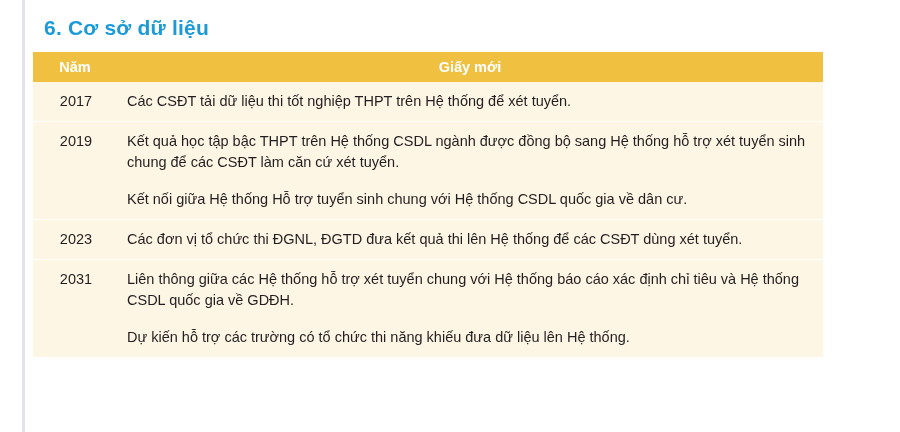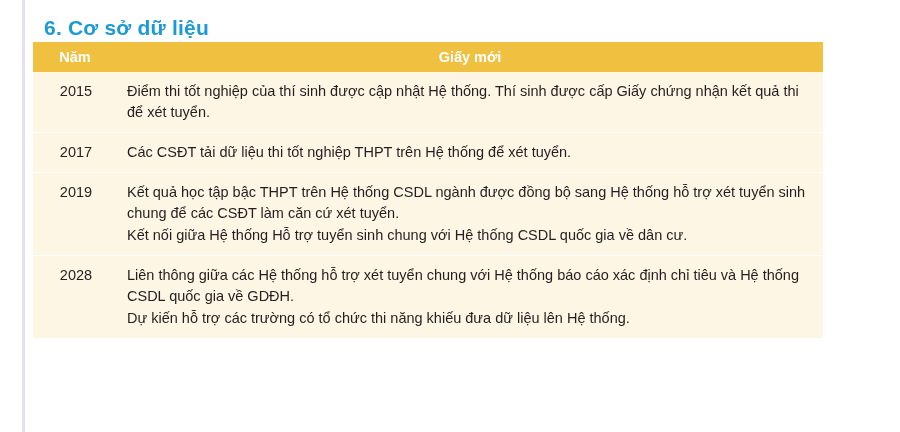--- a/index.html
+++ b/index.html
@@ -33,21 +33,21 @@
     left: 44px;
     top: 16px;
     font-size: 21px;
     font-weight: bold;
     color: #1a9bd7;
     letter-spacing: 0.2px;
   }
   .table-wrap {
     position: absolute;
     left: 33px;
-    top: 42px;
+    top: 52px;
     width: 790px;
   }
   table.db-table {
     width: 790px;
     border-collapse: collapse;
     table-layout: fixed;
   }
   table.db-table th {
     background: #f0c040;
     color: #ffffff;
@@ -74,21 +74,21 @@
   }
   td.year-cell {
     text-align: center;
     width: 72px;
     white-space: nowrap;
   }
   td.desc-cell p {
     margin: 0;
   }
   td.desc-cell p + p {
-    margin-top: 1px;
+    margin-top: 16px;
   }
 </style>
 </head>
 <body>
 
 <div class="page">
 
   <div class="left-rule"></div>
 
   <div class="heading">6. Cơ sở dữ liệu</div>
@@ -96,40 +96,40 @@
   <div class="table-wrap">
     <table class="db-table">
       <thead>
         <tr>
           <th class="col-year">Năm</th>
           <th>Giấy mới</th>
         </tr>
       </thead>
       <tbody>
         <tr>
-          <td class="year-cell">2015</td>
-          <td class="desc-cell">
-            <p>Điểm thi tốt nghiệp của thí sinh được cập nhật Hệ thống. Thí sinh được cấp Giấy chứng nhận kết quả thi để xét tuyển.</p>
-          </td>
-        </tr>
-        <tr>
           <td class="year-cell">2017</td>
           <td class="desc-cell">
             <p>Các CSĐT tải dữ liệu thi tốt nghiệp THPT trên Hệ thống để xét tuyển.</p>
           </td>
         </tr>
         <tr>
           <td class="year-cell">2019</td>
           <td class="desc-cell">
             <p>Kết quả học tập bậc THPT trên Hệ thống CSDL ngành được đồng bộ sang Hệ thống hỗ trợ xét tuyển sinh chung để các CSĐT làm căn cứ xét tuyển.</p>
             <p>Kết nối giữa Hệ thống Hỗ trợ tuyển sinh chung với Hệ thống CSDL quốc gia về dân cư.</p>
           </td>
         </tr>
         <tr>
-          <td class="year-cell">2028</td>
+          <td class="year-cell">2023</td>
+          <td class="desc-cell">
+            <p>Các đơn vị tổ chức thi ĐGNL, ĐGTD đưa kết quả thi lên Hệ thống để các CSĐT dùng xét tuyển.</p>
+          </td>
+        </tr>
+        <tr>
+          <td class="year-cell">2031</td>
           <td class="desc-cell">
             <p>Liên thông giữa các Hệ thống hỗ trợ xét tuyển chung với Hệ thống báo cáo xác định chỉ tiêu và Hệ thống CSDL quốc gia về GDĐH.</p>
             <p>Dự kiến hỗ trợ các trường có tổ chức thi năng khiếu đưa dữ liệu lên Hệ thống.</p>
           </td>
         </tr>
       </tbody>
     </table>
   </div>
 
 </div>

